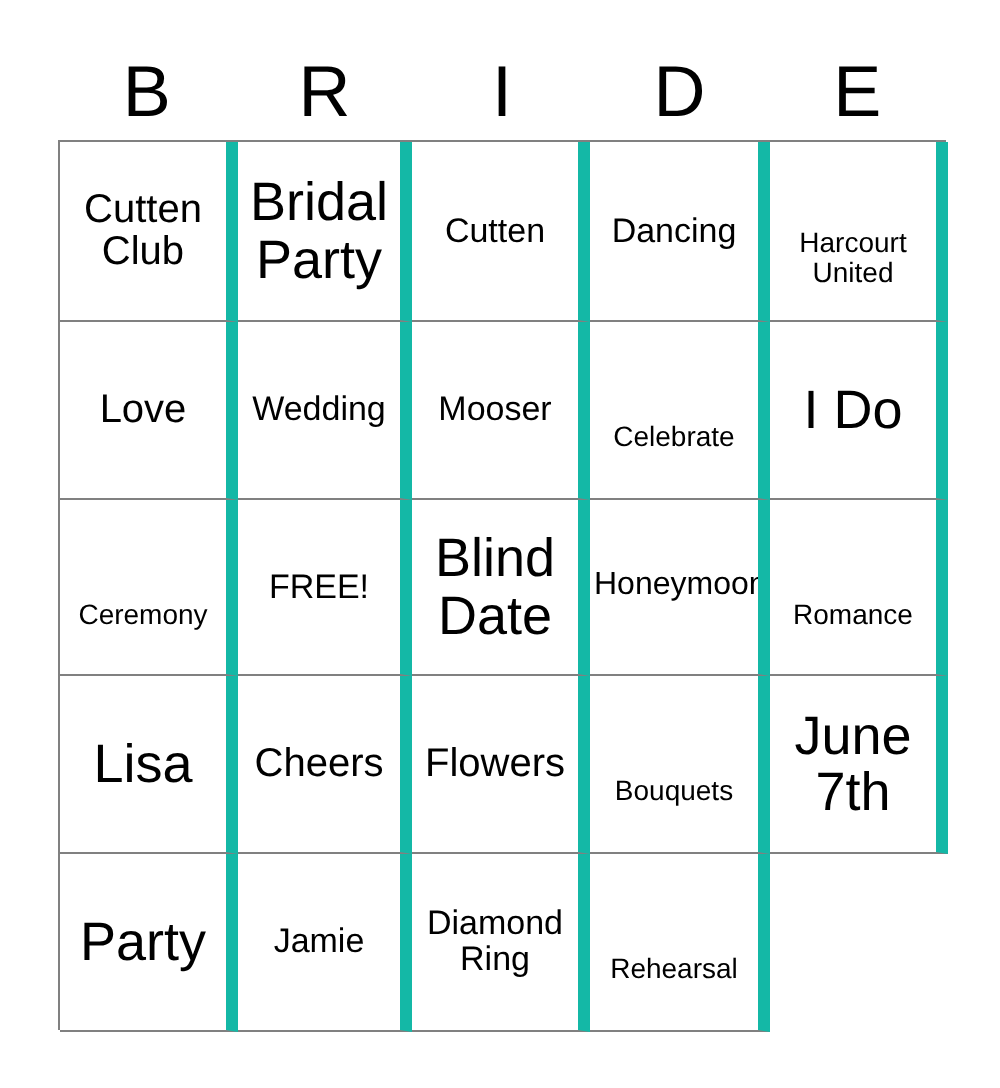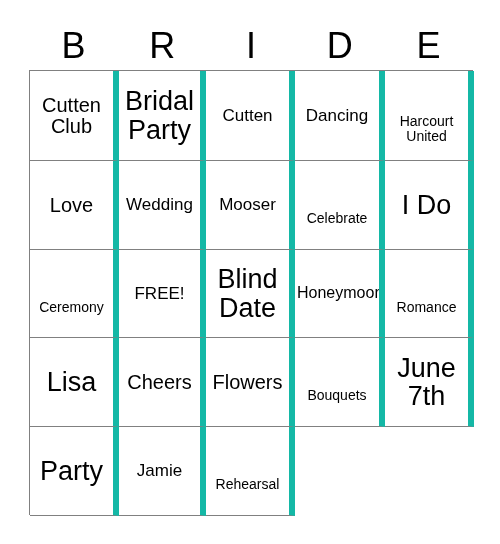--- a/index.html
+++ b/index.html
@@ -154,17 +154,20 @@
       <div class="cell">
         <span class="cell-text fs-2xl">June 7th</span>
       </div>
       <div class="cell">
         <span class="cell-text fs-2xl">Party</span>
       </div>
       <div class="cell">
         <span class="cell-text fs-xl">Jamie</span>
       </div>
       <div class="cell">
+        <span class="cell-text fs-md">Diamond Ring</span>
+      </div>
+      <div class="cell">
         <span class="cell-text fs-sm">Rehearsal</span>
       </div>
     </div>
 
 </div>
 
 </body></html>

